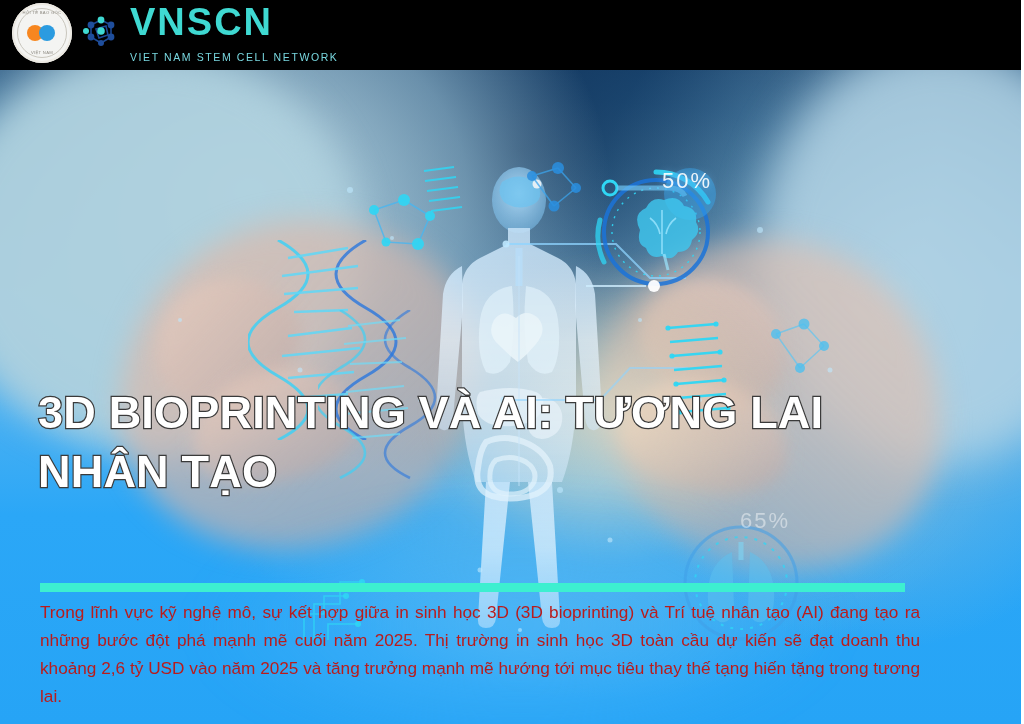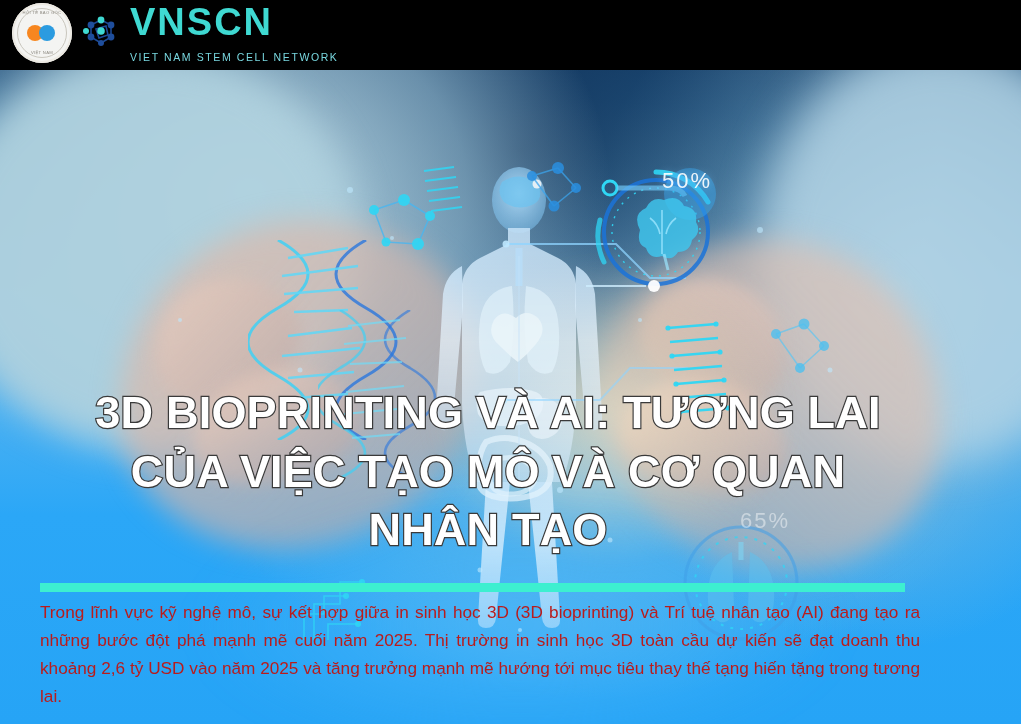--- a/index.html
+++ b/index.html
@@ -213,21 +213,20 @@
   }
   .title-line {
     font-size: 45px;
     font-weight: bold;
     line-height: 1.3;
     color: #ffffff;
     letter-spacing: .2px;
     -webkit-text-stroke: 2.4px #3a3a3a;
     paint-order: stroke fill;
     white-space: nowrap;
-    text-align: center;
   }
 
   .divider {
     position: absolute;
     left: 40px;
     top: 583px;
     width: 865px;
     height: 9px;
     background: #3DEFD0;
     z-index: 20;
@@ -520,21 +519,20 @@
       <div class="brand-text">
         <div class="brand-main">VNSCN</div>
         <div class="brand-sub">VIET NAM STEM CELL NETWORK</div>
       </div>
 
     </div>
   </div>
 
   <div class="title-block">
     <div class="title-line">3D BIOPRINTING VÀ AI: TƯƠNG LAI</div>
-    <div class="title-line">CỦA VIỆC TẠO MÔ VÀ CƠ QUAN</div>
     <div class="title-line">NHÂN TẠO</div>
   </div>
 
   <div class="divider"></div>
 
   <div class="body-copy">Trong lĩnh vực kỹ nghệ mô, sự kết hợp giữa in sinh học 3D (3D bioprinting) và Trí tuệ nhân tạo (AI) đang tạo ra những bước đột phá mạnh mẽ cuối năm 2025. Thị trường in sinh học 3D toàn cầu dự kiến sẽ đạt doanh thu khoảng 2,6 tỷ USD vào năm 2025 và tăng trưởng mạnh mẽ hướng tới mục tiêu thay thế tạng hiến tặng trong tương lai.</div>
 
   <div class="edge-line right"></div>
 
 </div>

